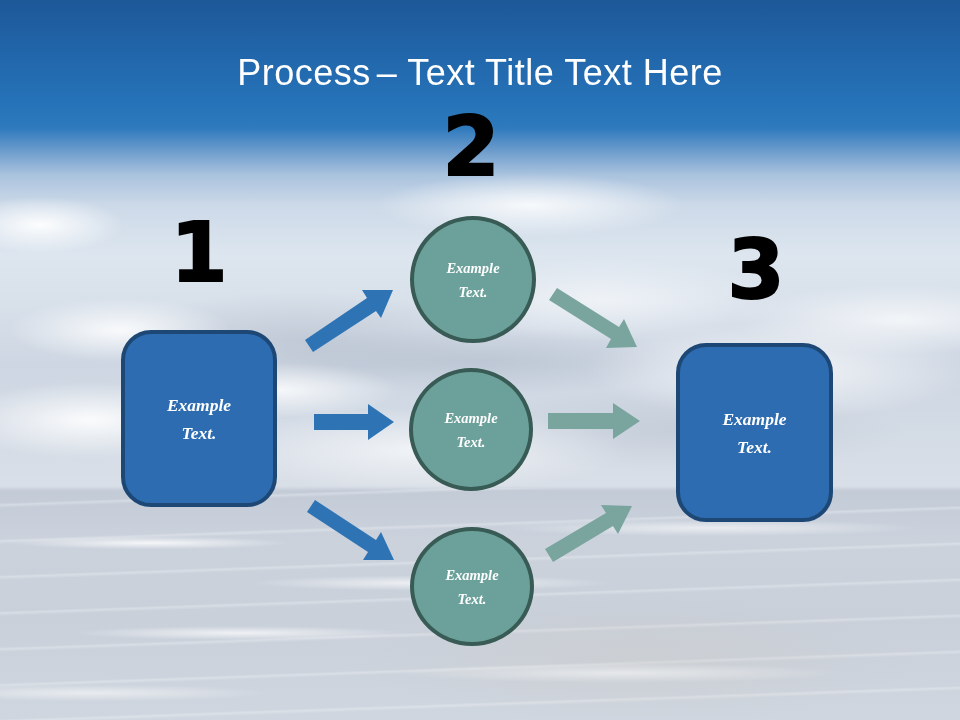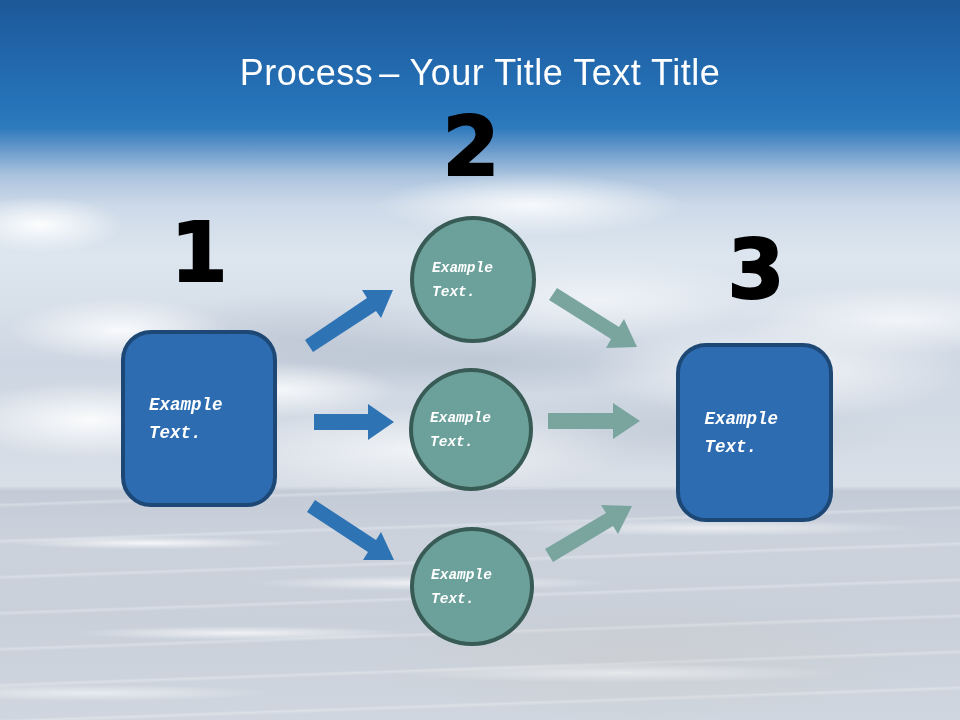--- a/index.html
+++ b/index.html
@@ -104,41 +104,41 @@
     border-radius: 50%;
     box-sizing: border-box;
     display: flex; align-items: center; justify-content: center;
   }
   .c1 { left: 410px; top: 216px; width: 126px; height: 127px; }
   .c2 { left: 409px; top: 368px; width: 124px; height: 123px; }
   .c3 { left: 410px; top: 527px; width: 124px; height: 119px; }
 
   .shape-label {
     color: #ffffff;
-    font-family: Liberation Mono, monospace;
+    font-family: Liberation Serif, serif;
     font-weight: bold; font-style: italic;
-    text-align: left;
+    text-align: center;
   }
   .proc-box .shape-label   { font-size: 17.5px; line-height: 28px; width: 100px; }
   .proc-circle .shape-label{ font-size: 14.5px; line-height: 24px; width: 82px; }
 
   .arrows { position: absolute; left: 0; top: 0; }
   .arrow-blue { fill: #2e74b5; }
   .arrow-teal { fill: #7aa59f; }
 </style>
 </head>
 <body>
 
 <div class="slide">
 
   <div class="clouds"></div>
   <div class="water"></div>
 
   <div class="title">
-    <span class="bold">Process</span><span class="rest">– Your Title Text Title</span>
+    <span class="bold">Process</span><span class="rest">– Text Title Text Here</span>
   </div>
 
   <div class="step-number n1">1</div>
   <div class="step-number n2">2</div>
   <div class="step-number n3">3</div>
 
   <svg class="arrows" width="960" height="720" viewBox="0 0 960 720">
     <polygon class="arrow-blue" points="313,352 376,311 381,318 393,290 362,290 367,298 305,340"></polygon>
     <polygon class="arrow-blue" points="314,430 368,430 368,440 394,422 368,404 368,414 314,414"></polygon>
     <polygon class="arrow-blue" points="307,512 368,552 363,560 394,560 381,532 376,540 315,500"></polygon>

